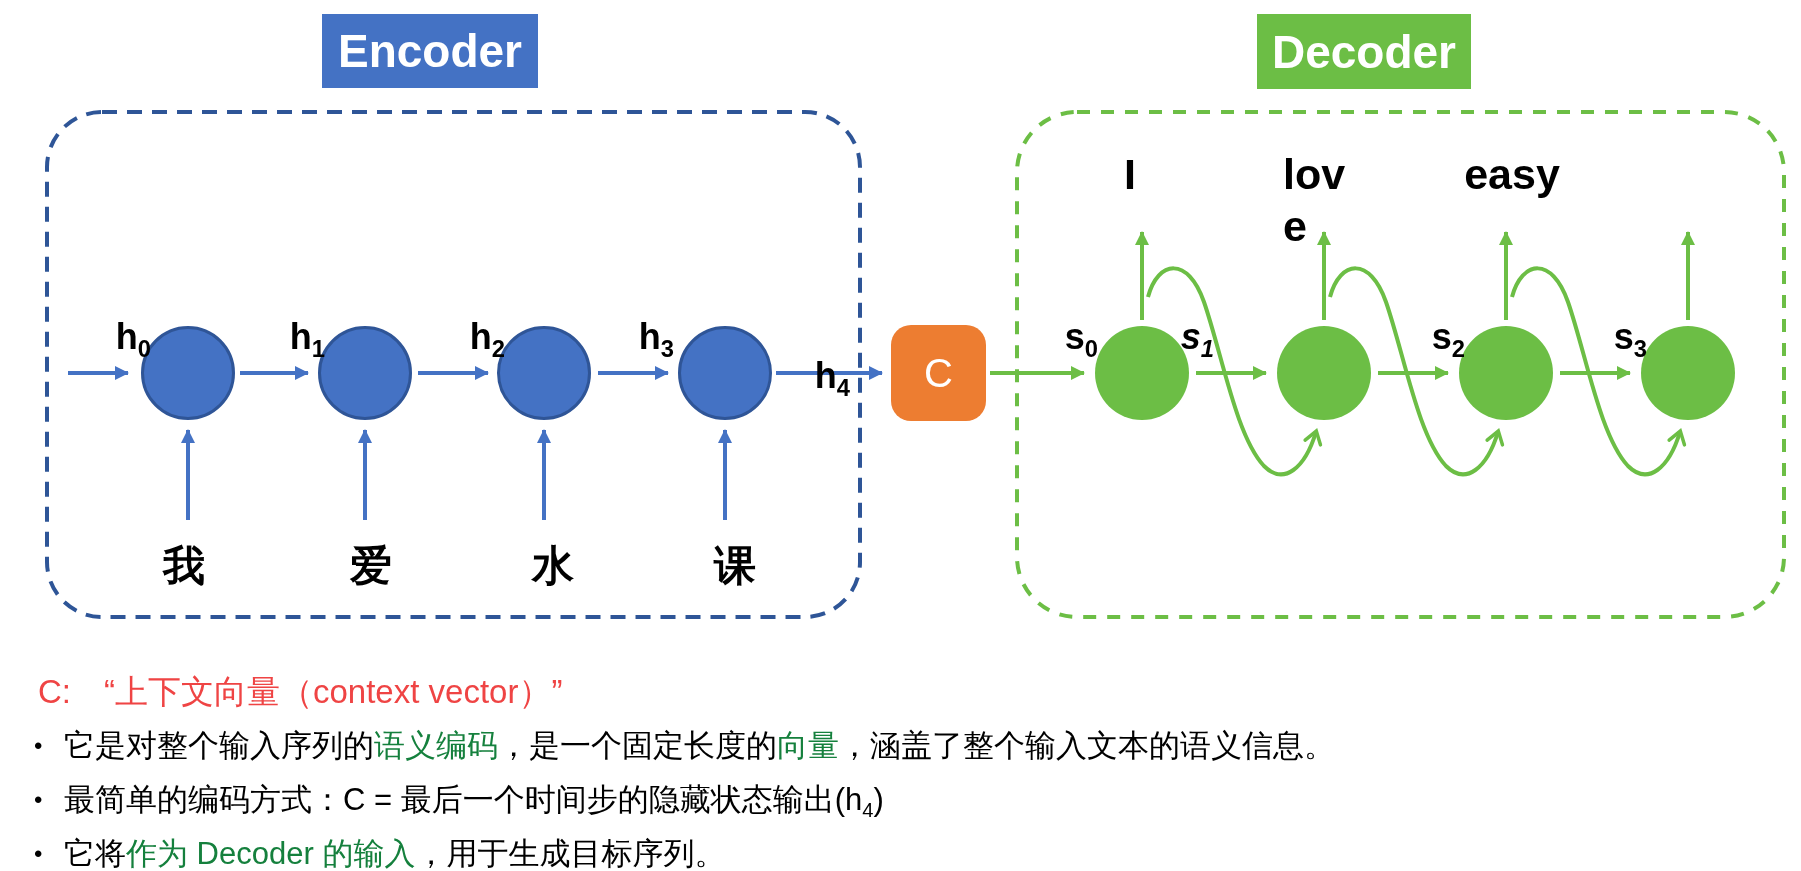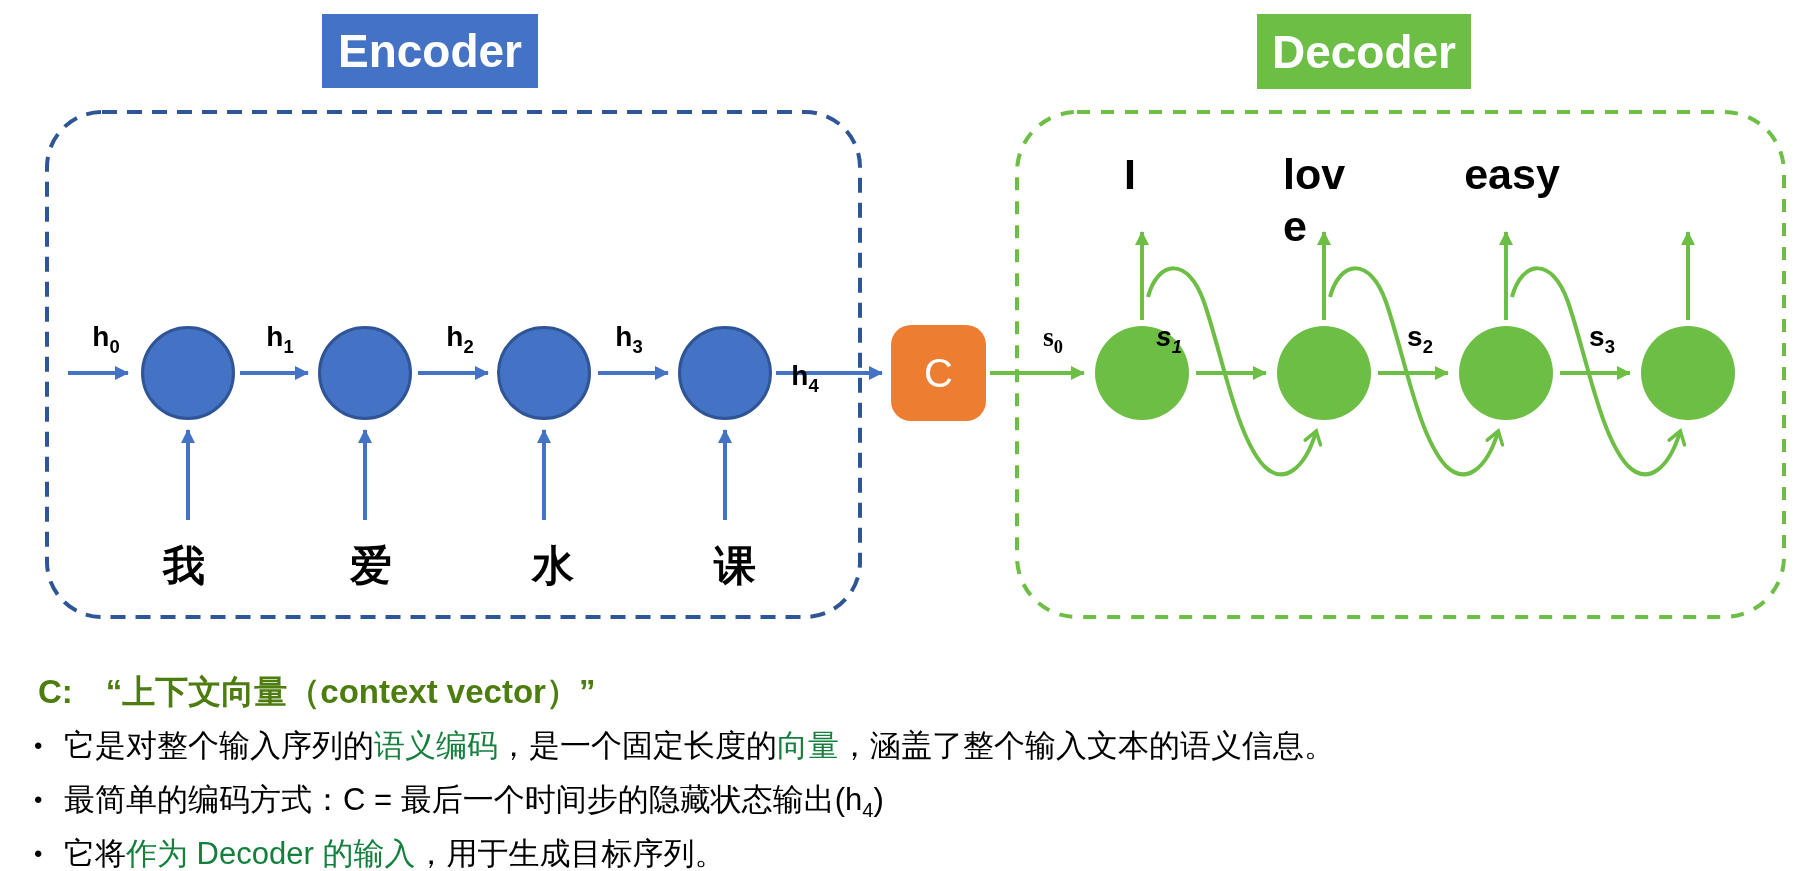--- a/index.html
+++ b/index.html
@@ -19,38 +19,38 @@
   .cell{position:absolute;width:94px;height:94px;border-radius:50%;box-sizing:border-box;top:326px;}
   .cell.blue{background:#4472C4;border:3px solid #2F5597;}
   .cell.green{background:#6CBE45;}
 
   .context-box{
     position:absolute;left:891px;top:325px;width:95px;height:96px;border-radius:20px;
     background:#ED7D31;color:#fff;font-size:40px;display:flex;align-items:center;justify-content:center;
   }
 
   .state-label{
-    position:absolute;top:314px;width:90px;text-align:center;
-    font-weight:bold;font-size:28px;line-height:46px;color:#000;
+    position:absolute;top:314px;width:90px;text-align:right;
+    font-weight:bold;font-size:36px;line-height:46px;color:#000;
   }
   .state-label sub{font-size:0.66em;}
 
   .in-word{
     position:absolute;top:538px;width:120px;text-align:center;
     font-weight:bold;font-size:42px;color:#000;
   }
   .out-word{
     position:absolute;top:148px;font-weight:bold;font-size:43px;line-height:52px;color:#000;
     white-space:pre-line;text-align:center;width:140px;
   }
   .out-word.narrow{width:90px;text-align:left;}
 
   .notes{position:absolute;left:34px;top:672px;width:1720px;}
   .notes-heading{
-    font-weight:bold;font-size:33px;line-height:40px;color:#4d7c0f;margin-left:4px;
+    font-weight:normal;font-size:33px;line-height:40px;color:#ef4444;margin-left:4px;
   }
   .bullet-row{display:flex;align-items:flex-start;margin-top:12px;height:42px;}
   .bullet-dot{width:30px;font-size:24px;line-height:44px;flex:0 0 auto;}
   .bullet-text{font-size:31px;line-height:44px;}
   .bullet-text .blue{color:#15803d;}
   .bullet-text sub{font-size:0.65em;}
 </style>
 </head>
 <body>
 
@@ -114,21 +114,21 @@
   <div class="context-box">
     <span>C</span>
   </div>
 
   <div class="state-label" style="left:61px;"><span>h</span><sub>0</sub></div>
   <div class="state-label" style="left:235px;"><span>h</span><sub>1</sub></div>
   <div class="state-label" style="left:415px;"><span>h</span><sub>2</sub></div>
   <div class="state-label" style="left:584px;"><span>h</span><sub>3</sub></div>
   <div class="state-label" style="left:760px;margin-top:39px;"><span>h</span><sub>4</sub></div>
 
-  <div class="state-label" style="left:1008px;font-family:Liberation Serif, serif;"><span>s</span><sub>0</sub></div>
+  <div class="state-label" style="left:1008px;"><span>s</span><sub>0</sub></div>
   <div class="state-label" style="left:1124px;font-style:italic;"><span>s</span><sub>1</sub></div>
   <div class="state-label" style="left:1375px;"><span>s</span><sub>2</sub></div>
   <div class="state-label" style="left:1557px;"><span>s</span><sub>3</sub></div>
 
   <div class="in-word" style="left:124px;">我</div>
   <div class="in-word" style="left:311px;">爱</div>
   <div class="in-word" style="left:493px;">水</div>
   <div class="in-word" style="left:675px;">课</div>
 
   <div class="out-word" style="left:1060px;">I</div>

